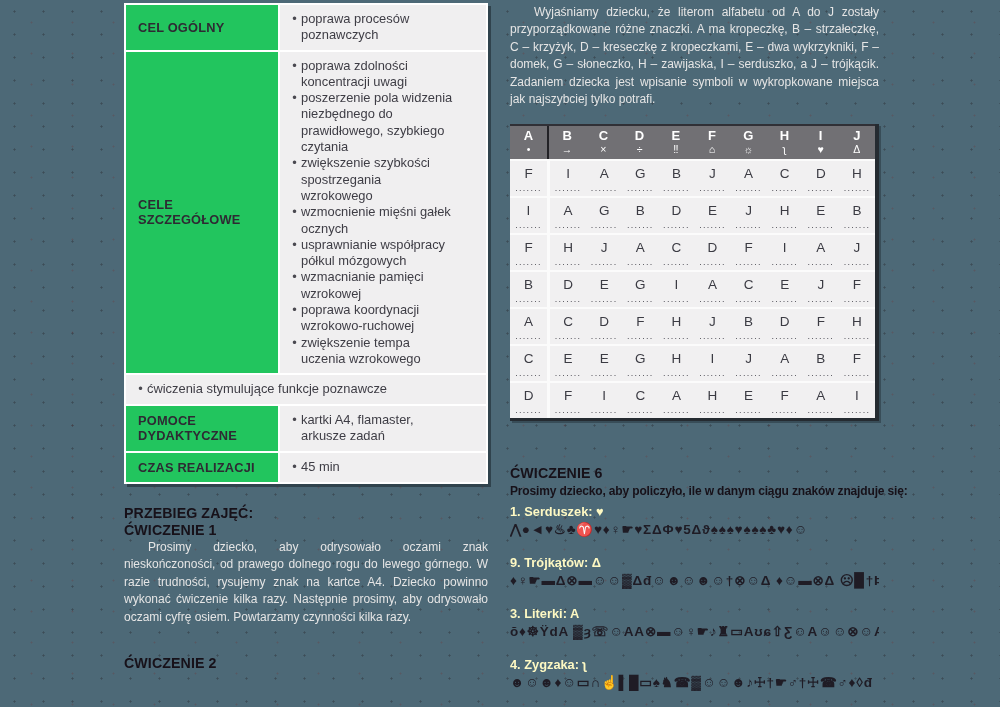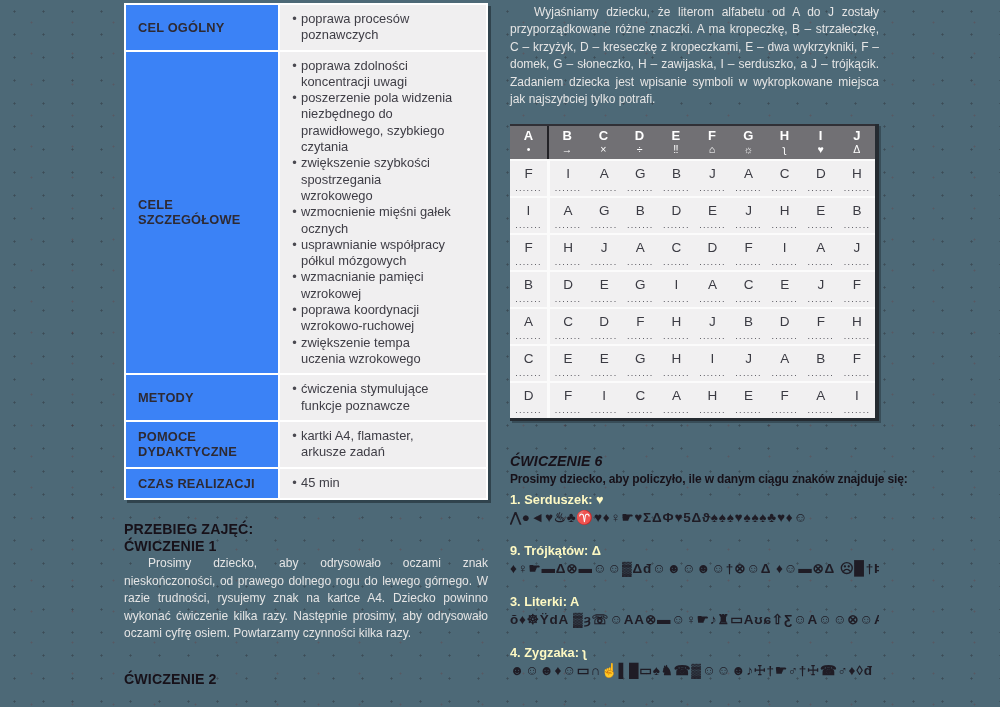--- a/index.html
+++ b/index.html
@@ -15,21 +15,21 @@
   }
   .col{position:absolute;top:3px;}
   .left-col{left:124px;width:364px;}
   .right-col{left:510px;width:369px;top:4px;}
 
   
   .info-table{background:#ffffff;padding:2px;box-shadow:3px 3px 0 rgba(26,36,43,0.55);}
   .trow{display:flex;margin-bottom:2px;}
   .trow:last-child{margin-bottom:0;}
   .tlabel{
-    width:134px;flex-shrink:0;margin-right:2px;background:#3b82f6;
+    width:134px;flex-shrink:0;margin-right:2px;background:#22c55e;
     display:flex;flex-direction:column;justify-content:center;
     padding:7px 6px 7px 12px;
     font-weight:bold;font-size:12.8px;line-height:15.5px;color:#2e2a33;letter-spacing:0.2px;
   }
   .tcontent{
     flex:1;background:#f0eff0;display:flex;flex-direction:column;justify-content:center;
     padding:6px 6px 6px 8px;
   }
   .bullet-item{display:flex;font-size:12.9px;line-height:16.3px;color:#3e3d45;}
   .bullet-dot{width:13px;flex-shrink:0;text-align:center;color:#4a4950;}
@@ -55,21 +55,21 @@
   .sh-cell.first{flex:0 0 37px;border-right:2px solid #222226;}
   .sh-letter{font-weight:bold;font-size:13px;line-height:14px;}
   .sh-symbol{font-size:10.5px;line-height:12px;}
   .sym-row{display:flex;background:#f1f0f1;border-top:2px solid #fbfbfb;}
   .s-cell{flex:1;text-align:center;padding:5px 0 3px;}
   .s-cell.first{flex:0 0 37px;border-right:3px solid #fbfbfb;}
   .s-letter{font-size:13.5px;line-height:15px;color:#3b3b43;}
   .s-dots{font-size:9px;line-height:9px;letter-spacing:1.3px;color:#4a4a52;margin-top:3px;}
 
   
-  .ex6-heading{margin-top:32px;font-style:italic;}
+  .ex6-heading{margin-top:44px;}
   .ex6-intro{font-weight:bold;font-size:12px;line-height:16px;color:#171119;letter-spacing:-0.15px;white-space:nowrap;margin-top:1px;}
   .ex6-item{margin-bottom:17px;}
   .ex6-label{font-weight:800;font-size:12.8px;line-height:15px;color:#fef9c3;}
   .ex6-symbols{font-weight:bold;font-size:13.5px;line-height:17px;color:#1f1c25;letter-spacing:0.8px;white-space:nowrap;overflow:hidden;margin-top:2px;}
   .ex6-items{margin-top:5px;}
 </style>
 </head>
 <body>
 
 <div class="col left-col">
@@ -115,21 +115,20 @@
             <span class="bullet-dot">•</span>
             <span class="bullet-text">poprawa koordynacji wzrokowo-ruchowej</span>
           </div>
           <div class="bullet-item">
             <span class="bullet-dot">•</span>
             <span class="bullet-text">zwiększenie tempa uczenia wzrokowego</span>
           </div>
         </div>
       </div>
       <div class="trow">
-        <div class="tlabel">METODY</div>
         <div class="tcontent">
           <div class="bullet-item">
             <span class="bullet-dot">•</span>
             <span class="bullet-text">ćwiczenia stymulujące funkcje poznawcze</span>
           </div>
         </div>
       </div>
       <div class="trow">
         <div class="tlabel">POMOCE DYDAKTYCZNE</div>
         <div class="tcontent">

